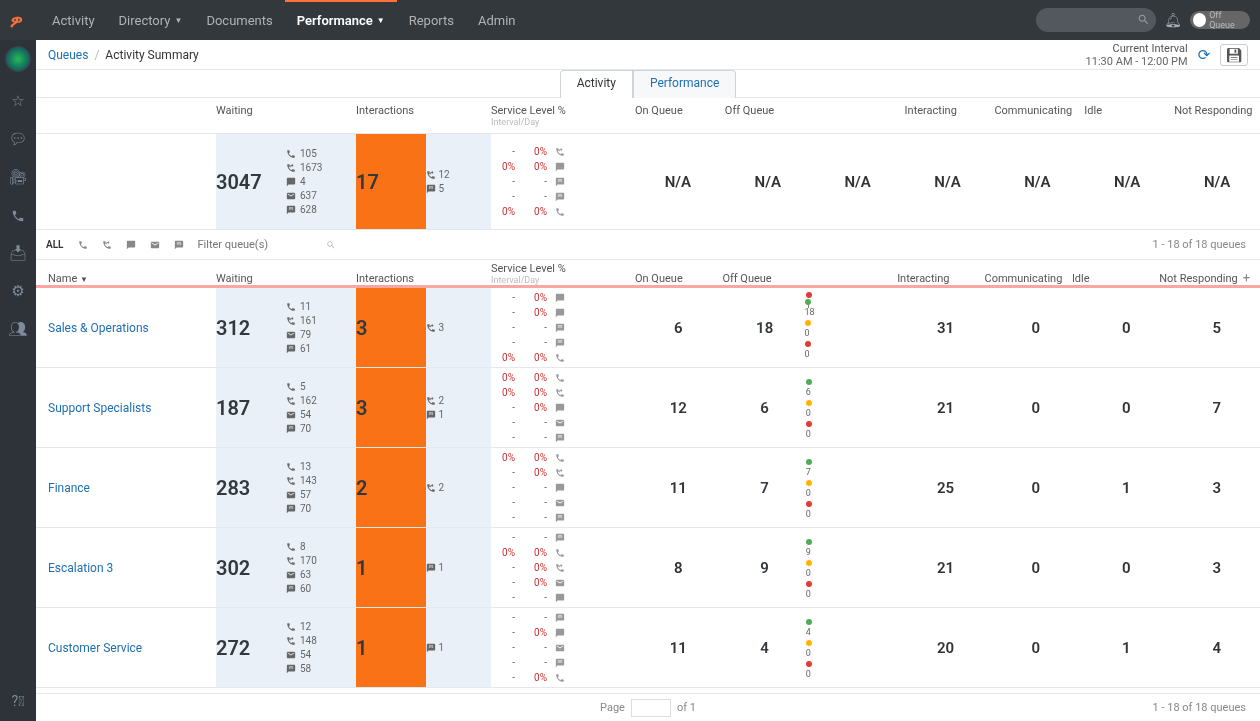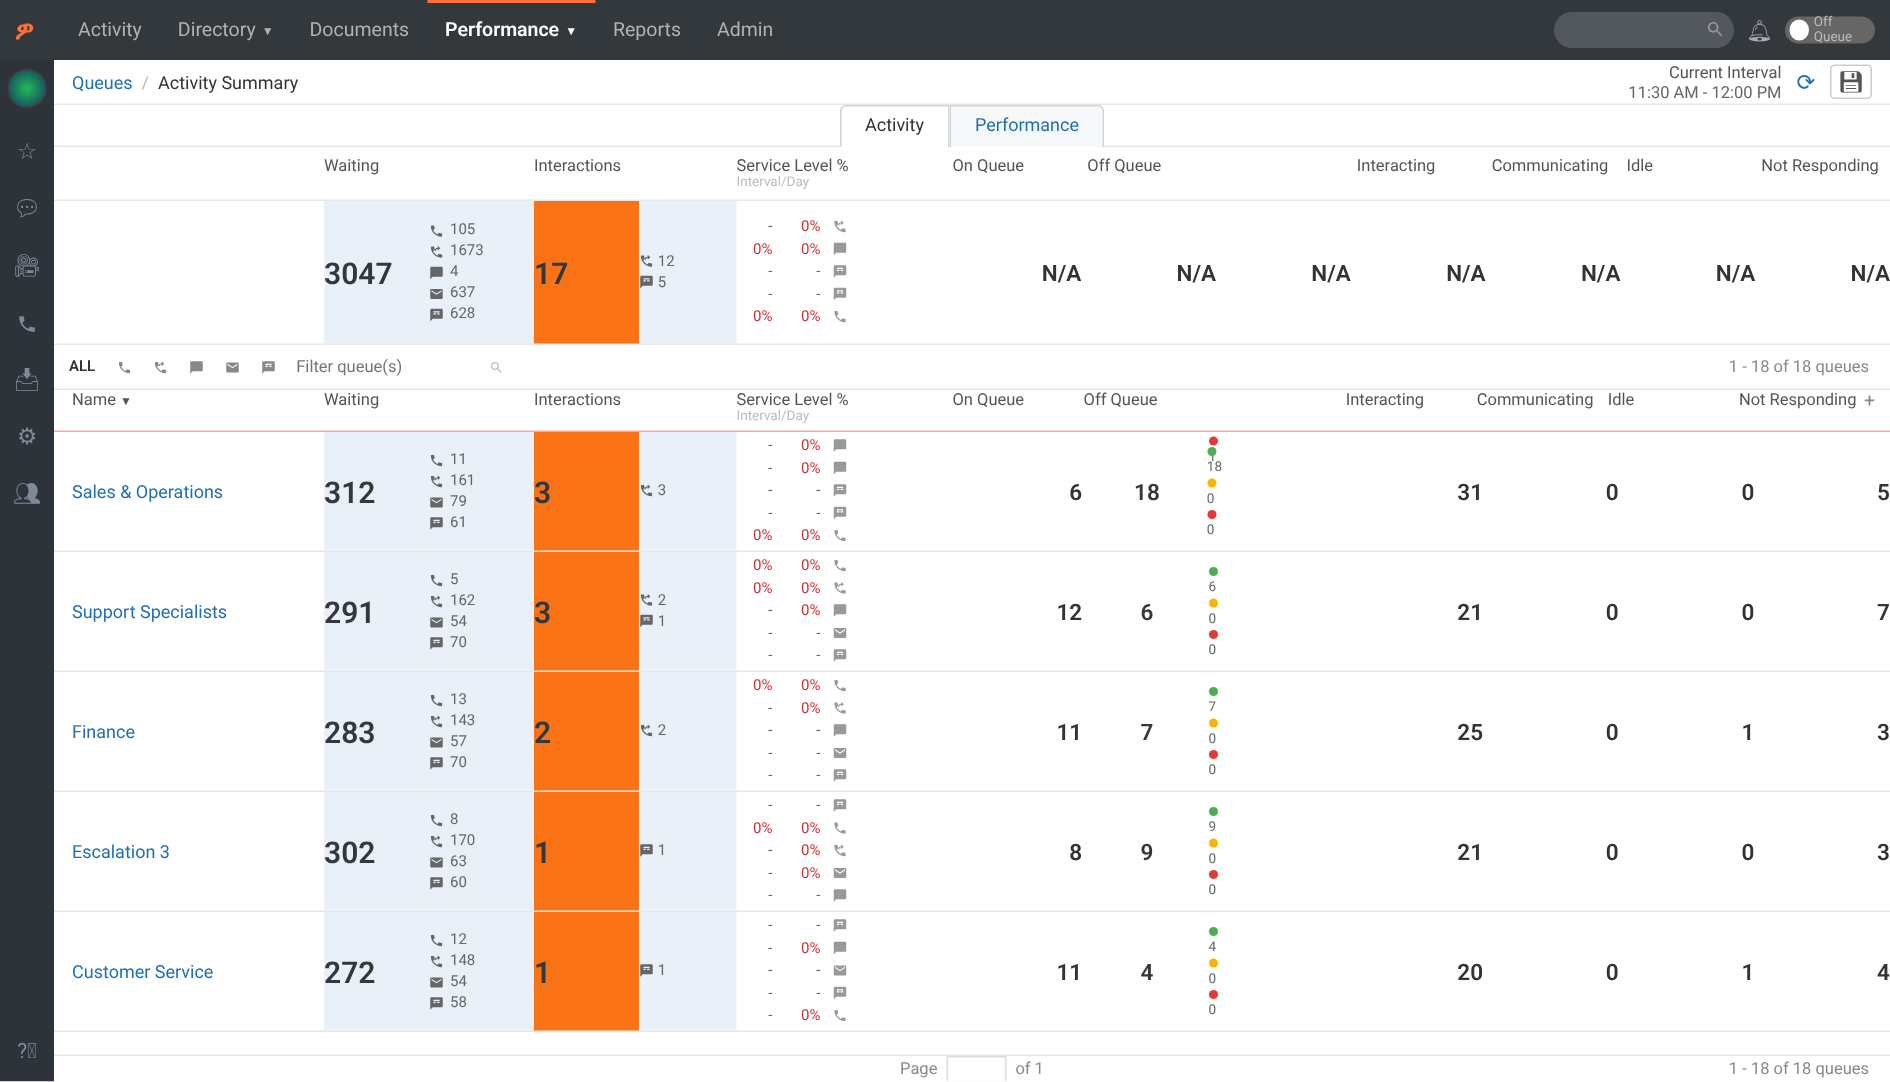--- a/index.html
+++ b/index.html
@@ -59,38 +59,38 @@
 .c-wdet .l{display:flex;align-items:center;gap:4px}
 .c-int.c{background:#f97316;align-items:flex-start}
 .c-int .big{font-size:20px;font-weight:600;color:#33383d}
 .c-idet.c{background:#e9f0f8;font-size:10px;color:#666;gap:3px}
 .c-sla.c{font-size:10px}
 .sla-line{display:flex;align-items:center;gap:8px;height:15px}
 .sla-line .v1{width:24px;text-align:right;color:#666}
 .sla-line .v2{width:24px;text-align:right;color:#666}
 .sla-line .red{color:#c33}
 .sla-line .ic{color:#999;font-size:10px}
-.c-metric.c{font-size:15px;color:#333;align-items:flex-end;padding-left:4px}
+.c-metric.c{font-size:15px;color:#333;align-items:center;padding-left:4px}
 .c-metric .big{font-weight:600}
 .offq-detail{font-size:9px;color:#666;display:flex;flex-direction:column;gap:1px;margin-left:90px;position:absolute}
 .dot{width:6px;height:6px;border-radius:50%;display:inline-block;margin-right:2px}
 .dot.g{background:#4caf50}.dot.y{background:#ffb300}.dot.r{background:#e53935}
 .c-offq{flex:1;position:relative;display:flex;align-items:center}
 
 .filterbar{display:flex;align-items:center;height:30px;border-bottom:1px solid #e4e8eb;padding-left:10px;gap:14px;font-size:11px;color:#666}
 .filterbar .fall{font-size:10px;font-weight:600;color:#333}
 .filterbar .fico{color:#888;cursor:pointer}
 .filterbar .qsearch{border:none;outline:none;font-size:11px;width:120px;color:#555;background:transparent}
 .filterbar .qsw{position:relative}
 .filterbar .qsw .sic{color:#bbb;position:absolute;right:-18px;top:0}
 .filterbar .pager{margin-left:auto;margin-right:14px;color:#888;font-size:11px}
-.colhead2{display:flex;height:28px;align-items:flex-start;font-size:11px;color:#555;border-bottom:1px solid #fca5a5;background:#fff}
+.colhead2{display:flex;height:28px;align-items:flex-end;font-size:11px;color:#555;border-bottom:3px solid #fca5a5;background:#fff}
 .colhead2 .plus{margin-left:auto;margin-right:10px;color:#888;cursor:pointer;font-size:13px}
 .rows{flex:1;overflow-y:auto}
-.footer{height:18px;border-top:1px solid #e4e8eb;display:flex;align-items:center;justify-content:center;font-size:11px;color:#888;gap:6px}
+.footer{height:28px;border-top:1px solid #e4e8eb;display:flex;align-items:center;justify-content:center;font-size:11px;color:#888;gap:6px}
 .footer input{width:40px;height:18px;border:1px solid #ddd;text-align:center;font-size:11px}
 .footer .pager-r{position:absolute;right:14px}
 svg.i{width:10px;height:10px;fill:currentColor;vertical-align:middle}
 </style>
 </head>
 <body>
 
 <svg width="0" height="0" style="position:absolute">
     <defs>
 <symbol id="i-phone" viewBox="0 0 24 24">
@@ -405,21 +405,21 @@
 <div class="c c-metric">
             <span class="big">0</span>
           </div>
 <div class="c c-metric">
             <span class="big">5</span>
           </div>
         </div>
         <div class="datarow">
           <div class="c c-name">Support Specialists</div>
 <div class="c c-wait">
-            <span class="big">291</span>
+            <span class="big">187</span>
           </div>
 <div class="c c-wdet">
             <span class="l"><svg class="i">
                 <use href="#i-phone"></use>
               </svg> 5</span>
             <span class="l"><svg class="i">
                 <use href="#i-callback"></use>
               </svg> 162</span>
             <span class="l"><svg class="i">
                 <use href="#i-email"></use>

